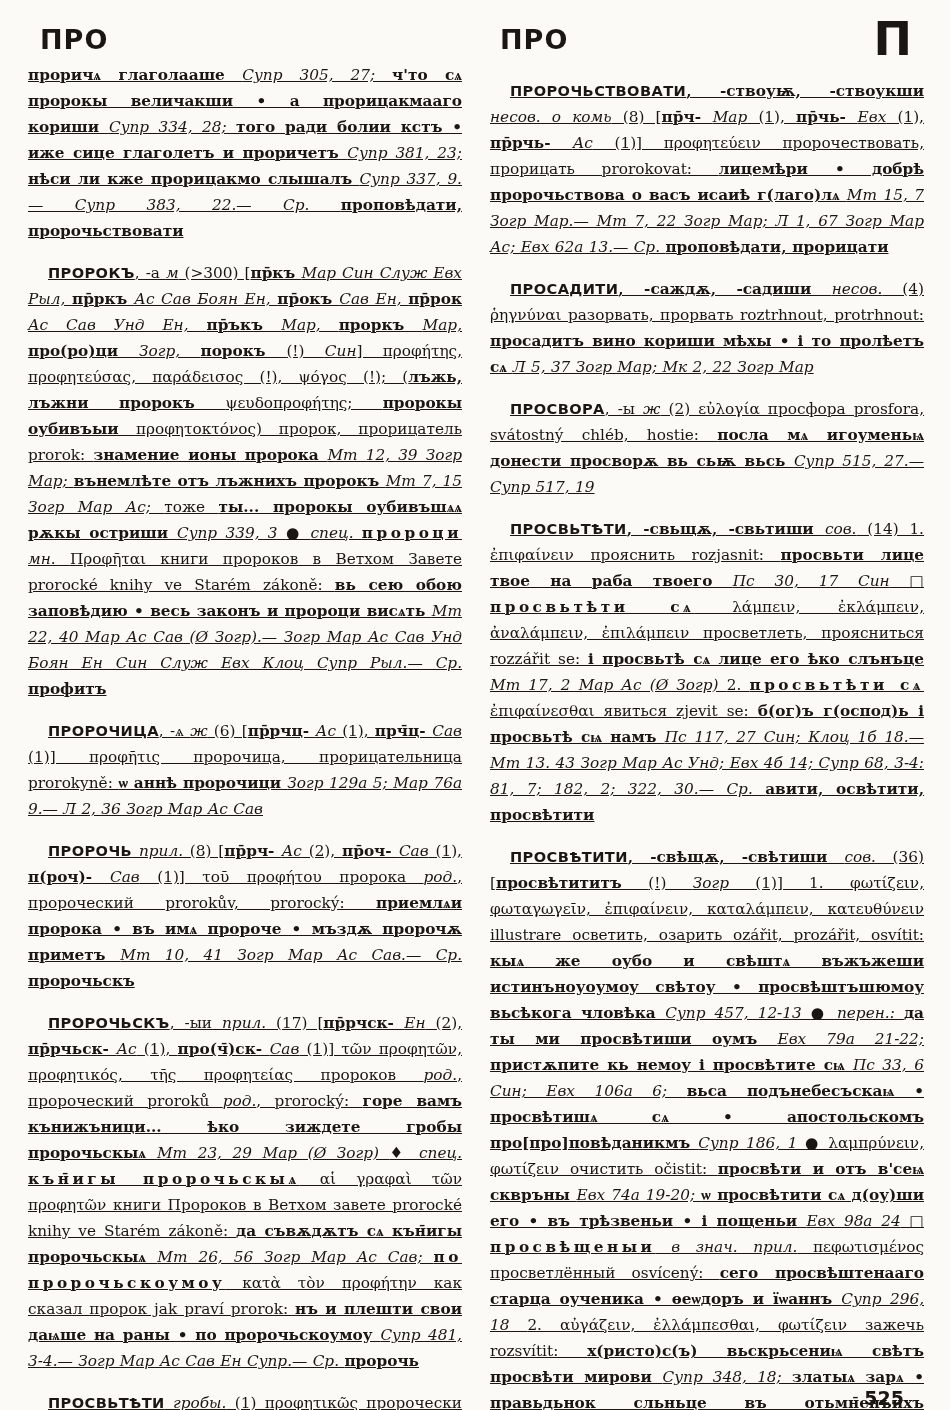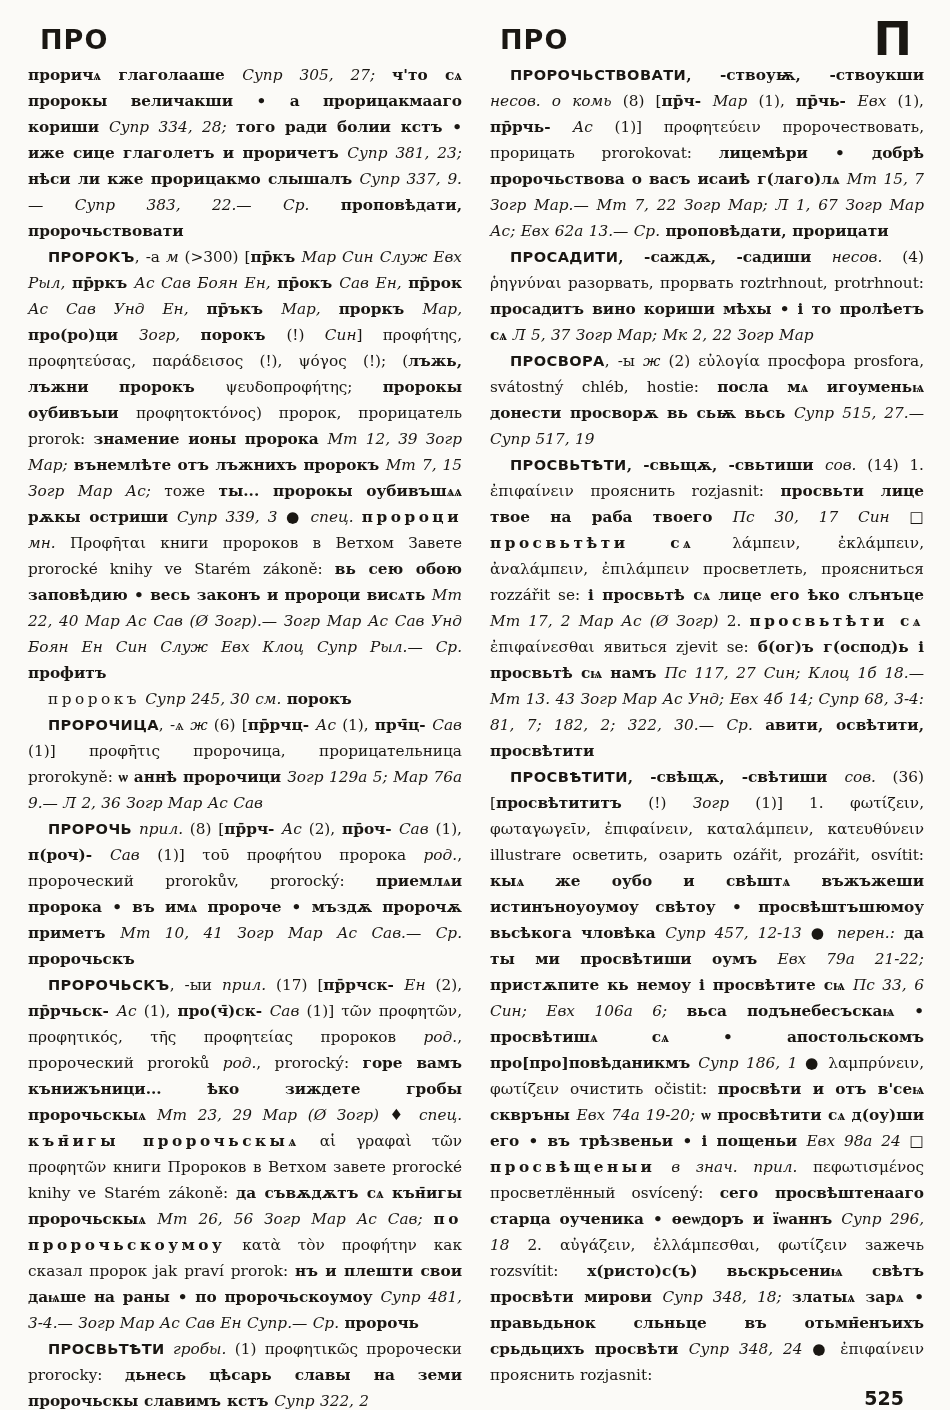--- a/index.html
+++ b/index.html
@@ -17,22 +17,22 @@
   .rh-center{position:absolute;left:500px;top:6px;font-family:"DejaVu Sans","Liberation Sans",sans-serif;font-weight:bold;font-size:27px;letter-spacing:1px;}
   .rh-right{position:absolute;right:38px;top:-6px;font-family:"DejaVu Sans","Liberation Sans",sans-serif;font-weight:bold;font-size:46px;}
   .col{
     position:absolute;top:62px;width:434px;
     font-size:15.3px;line-height:26px;
     text-align:justify;
     word-spacing:0.5px;
   }
   .col-left{left:28px;}
   .col-right{left:490px;}
-  .para{margin:0;}
-  .para.indent{text-indent:20px;}
+  .para{margin:0;text-decoration:underline;}
+  .para.indent{text-indent:20px;margin-top:16px;}
   .seg-h{font-weight:bold;font-family:"DejaVu Sans","Liberation Sans",sans-serif;font-size:14.6px;letter-spacing:0.4px;}
   .seg-o{font-weight:bold;}
   .seg-i{font-style:italic;}
   .seg-n{}
   .seg-sp{letter-spacing:3.5px;}
   .seg-spo{letter-spacing:3.5px;font-weight:bold;}
   .pagenum{position:absolute;right:46px;bottom:1px;font-weight:bold;font-size:19px;font-family:"DejaVu Sans","Liberation Sans",sans-serif;}
 </style>
 </head>
 <body>
@@ -40,21 +40,20 @@
 <div class="page">
   <div class="runhead">
     <span class="rh-left">ПРО</span>
     <span class="rh-center">ПРО</span>
     <span class="rh-right">П</span>
   </div>
 
   <div class="col col-left">
       <p class="para"><span class="seg-o">проричѧ глаголааше </span><span class="seg-i">Супр 305, 27; </span><span class="seg-o">ч'то сѧ пророкы величакши • а прорицакмааго кориши </span><span class="seg-i">Супр 334, 28; </span><span class="seg-o">того ради болии кстъ • иже сице глаголетъ и проричетъ </span><span class="seg-i">Супр 381, 23; </span><span class="seg-o">нѣси ли кже прорицакмо слышалъ </span><span class="seg-i">Супр 337, 9.— Супр 383, 22.— Ср. </span><span class="seg-o">проповѣдати, пророчьствовати</span></p>
       <p class="para indent"><span class="seg-h">ПРОРОКЪ</span><span class="seg-n">, -а </span><span class="seg-i">м</span><span class="seg-n"> (&gt;300) [</span><span class="seg-o">пр̄къ </span><span class="seg-i">Мар Син Служ Евх Рыл, </span><span class="seg-o">пр̄ркъ </span><span class="seg-i">Ас Сав Боян Ен, </span><span class="seg-o">пр̄окъ </span><span class="seg-i">Сав Ен, </span><span class="seg-o">пр̄рок </span><span class="seg-i">Ас Сав Унд Ен, </span><span class="seg-o">пр̄ъкъ </span><span class="seg-i">Мар, </span><span class="seg-o">проркъ </span><span class="seg-i">Мар, </span><span class="seg-o">про(ро)ци </span><span class="seg-i">Зогр, </span><span class="seg-o">порокъ </span><span class="seg-n">(!) </span><span class="seg-i">Син</span><span class="seg-n">] προφήτης, προφητεύσας, παράδεισος (!), ψόγος (!); (</span><span class="seg-o">лъжь, лъжни пророкъ </span><span class="seg-n">ψευδοπροφήτης; </span><span class="seg-o">пророкы оубивъыи </span><span class="seg-n">προφητοκτόνος) пророк, прорицатель prorok: </span><span class="seg-o">знамение ионы пророка </span><span class="seg-i">Мт 12, 39 Зогр Мар; </span><span class="seg-o">вънемлѣте отъ лъжнихъ пророкъ </span><span class="seg-i">Мт 7, 15 Зогр Мар Ас; </span><span class="seg-n">тоже </span><span class="seg-o">ты... пророкы оубивъшѧѧ рѫкы остриши </span><span class="seg-i">Супр 339, 3 </span><span class="seg-n">● </span><span class="seg-i">спец. </span><span class="seg-spo">пророци</span><span class="seg-i"> мн. </span><span class="seg-n">Προφῆται книги пророков в Ветхом Завете prorocké knihy ve Starém zákoně: </span><span class="seg-o">вь сею обою заповѣдию • весь законъ и пророци висѧть </span><span class="seg-i">Мт 22, 40 Мар Ас Сав (Ø Зогр).— Зогр Мар Ас Сав Унд Боян Ен Син Служ Евх Клоц Супр Рыл.— Ср. </span><span class="seg-o">профитъ</span></p>
-      <p class="para indent"><span class="seg-sp">пророкъ</span><span class="seg-i"> Супр 245, 30 см. </span><span class="seg-o">порокъ</span></p>
       <p class="para indent"><span class="seg-h">ПРОРОЧИЦА</span><span class="seg-n">, -ѧ </span><span class="seg-i">ж</span><span class="seg-n"> (6) [</span><span class="seg-o">пр̄рчц- </span><span class="seg-i">Ас</span><span class="seg-n"> (1), </span><span class="seg-o">прч̄ц- </span><span class="seg-i">Сав</span><span class="seg-n"> (1)] προφῆτις пророчица, прорицательница prorokyně: </span><span class="seg-o">ѡ аннѣ пророчици </span><span class="seg-i">Зогр 129а 5; Мар 76а 9.— Л 2, 36 Зогр Мар Ас Сав</span></p>
       <p class="para indent"><span class="seg-h">ПРОРОЧЬ</span><span class="seg-i"> прил.</span><span class="seg-n"> (8) [</span><span class="seg-o">пр̄рч- </span><span class="seg-i">Ас</span><span class="seg-n"> (2), </span><span class="seg-o">пр̄оч- </span><span class="seg-i">Сав</span><span class="seg-n"> (1), </span><span class="seg-o">п(роч)- </span><span class="seg-i">Сав</span><span class="seg-n"> (1)] τοῦ προφήτου пророка </span><span class="seg-i">род.</span><span class="seg-n">, пророческий prorokův, prorocký: </span><span class="seg-o">приемлѧи пророка • въ имѧ пророче • мъздѫ пророчѫ приметъ </span><span class="seg-i">Мт 10, 41 Зогр Мар Ас Сав.— Ср. </span><span class="seg-o">пророчьскъ</span></p>
       <p class="para indent"><span class="seg-h">ПРОРОЧЬСКЪ</span><span class="seg-n">, -ыи </span><span class="seg-i">прил.</span><span class="seg-n"> (17) [</span><span class="seg-o">пр̄рчск- </span><span class="seg-i">Ен</span><span class="seg-n"> (2), </span><span class="seg-o">пр̄рчьск- </span><span class="seg-i">Ас</span><span class="seg-n"> (1), </span><span class="seg-o">про(ч̄)ск- </span><span class="seg-i">Сав</span><span class="seg-n"> (1)] τῶν προφητῶν, προφητικός, τῆς προφητείας пророков </span><span class="seg-i">род.</span><span class="seg-n">, пророческий proroků </span><span class="seg-i">род.</span><span class="seg-n">, prorocký: </span><span class="seg-o">горе вамъ кънижъници... ѣко зиждете гробы пророчьскыѧ </span><span class="seg-i">Мт 23, 29 Мар (Ø Зогр) </span><span class="seg-n">♦ </span><span class="seg-i">спец. </span><span class="seg-spo">кън̄игы пророчьскыѧ</span><span class="seg-n"> αἱ γραφαὶ τῶν προφητῶν книги Пророков в Ветхом завете prorocké knihy ve Starém zákoně: </span><span class="seg-o">да съвѫдѫтъ сѧ кън̄игы пророчьскыѧ </span><span class="seg-i">Мт 26, 56 Зогр Мар Ас Сав; </span><span class="seg-spo">по пророчьскоумоу</span><span class="seg-n"> κατὰ τὸν προφήτην как сказал пророк jak praví prorok: </span><span class="seg-o">нъ и плешти свои даѩше на раны • по пророчьскоумоу </span><span class="seg-i">Супр 481, 3-4.— Зогр Мар Ас Сав Ен Супр.— Ср. </span><span class="seg-o">пророчь</span></p>
       <p class="para indent"><span class="seg-h">ПРОСВЬТѢТИ</span><span class="seg-i"> гробы.</span><span class="seg-n"> (1) προφητικῶς пророчески prorocky: </span><span class="seg-o">дьнесь цѣсарь славы на земи пророчьскы славимъ кстъ </span><span class="seg-i">Супр 322, 2</span></p>
     </div>
   <div class="col col-right">
       <p class="para indent"><span class="seg-h">ПРОРОЧЬСТВОВАТИ</span><span class="seg-o">, -ствоуѭ, -ствоукши </span><span class="seg-i">несов. о комь</span><span class="seg-n"> (8) [</span><span class="seg-o">пр̄ч- </span><span class="seg-i">Мар</span><span class="seg-n"> (1), </span><span class="seg-o">пр̄чь- </span><span class="seg-i">Евх</span><span class="seg-n"> (1), </span><span class="seg-o">пр̄рчь- </span><span class="seg-i">Ас</span><span class="seg-n"> (1)] προφητεύειν пророчествовать, прорицать prorokovat: </span><span class="seg-o">лицемѣри • добрѣ пророчьствова о васъ исаиѣ г(лаго)лѧ </span><span class="seg-i">Мт 15, 7 Зогр Мар.— Мт 7, 22 Зогр Мар; Л 1, 67 Зогр Мар Ас; Евх 62а 13.— Ср. </span><span class="seg-o">проповѣдати, прорицати</span></p>
       <p class="para indent"><span class="seg-h">ПРОСАДИТИ</span><span class="seg-o">, -саждѫ, -садиши </span><span class="seg-i">несов.</span><span class="seg-n"> (4) ῥηγνύναι разорвать, прорвать roztrhnout, protrhnout: </span><span class="seg-o">просадитъ вино кориши мѣхы • і то пролѣетъ сѧ </span><span class="seg-i">Л 5, 37 Зогр Мар; Мк 2, 22 Зогр Мар</span></p>
       <p class="para indent"><span class="seg-h">ПРОСВОРА</span><span class="seg-n">, -ы </span><span class="seg-i">ж</span><span class="seg-n"> (2) εὐλογία просфора prosfora, svátostný chléb, hostie: </span><span class="seg-o">посла мѧ игоуменьѩ донести просворѫ вь сьѭ вьсь </span><span class="seg-i">Супр 515, 27.— Супр 517, 19</span></p>
       <p class="para indent"><span class="seg-h">ПРОСВЬТѢТИ</span><span class="seg-o">, -свьщѫ, -свьтиши </span><span class="seg-i">сов.</span><span class="seg-n"> (14) 1. ἐπιφαίνειν прояснить rozjasnit: </span><span class="seg-o">просвьти лице твое на раба твоего </span><span class="seg-i">Пс 30, 17 Син</span><span class="seg-n"> □ </span><span class="seg-spo">просвьтѣти сѧ</span><span class="seg-n"> λάμπειν, ἐκλάμπειν, ἀναλάμπειν, ἐπιλάμπειν просветлеть, проясниться rozzářit se: </span><span class="seg-o">і просвьтѣ сѧ лице его ѣко слънъце </span><span class="seg-i">Мт 17, 2 Мар Ас (Ø Зогр) </span><span class="seg-n">2. </span><span class="seg-spo">просвьтѣти сѧ</span><span class="seg-n"> ἐπιφαίνεσθαι явиться zjevit se: </span><span class="seg-o">б(ог)ъ г(оспод)ь і просвьтѣ сѩ намъ </span><span class="seg-i">Пс 117, 27 Син; Клоц 1б 18.— Мт 13. 43 Зогр Мар Ас Унд; Евх 4б 14; Супр 68, 3-4: 81, 7; 182, 2; 322, 30.— Ср. </span><span class="seg-o">авити, освѣтити, просвѣтити</span></p>

